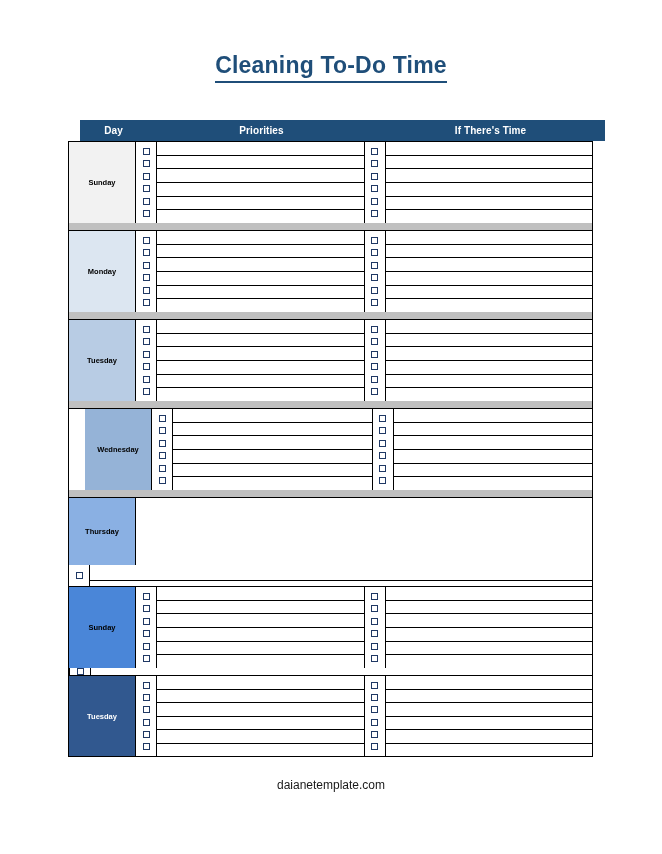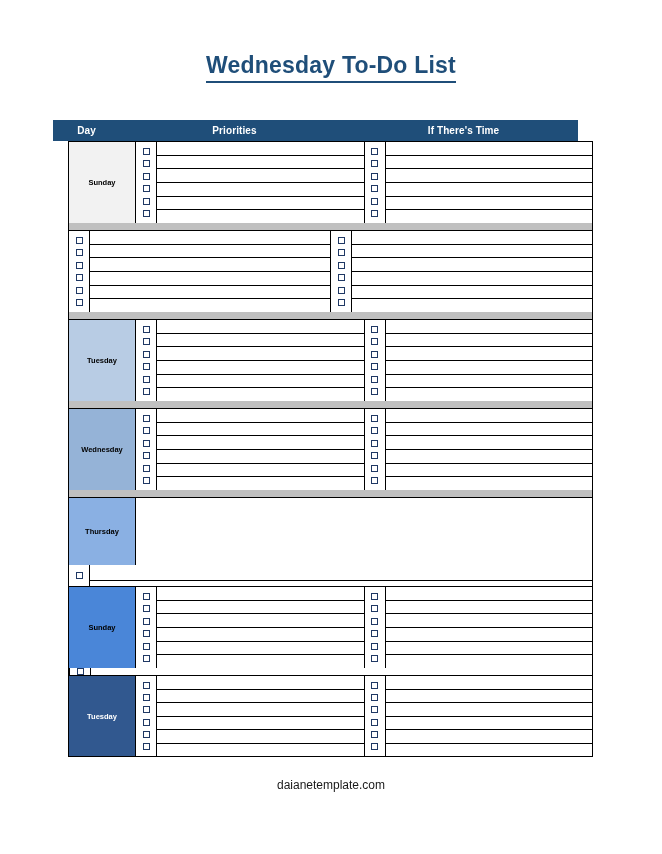--- a/index.html
+++ b/index.html
@@ -29,21 +29,21 @@
     color: #1f4e79;
     letter-spacing: 0.2px;
     padding-bottom: 2px;
     border-bottom: 2px solid #1f4e79;
     font-family: "Liberation Sans", sans-serif;
   }
 
   
   #todo-table {
     position: absolute;
-    left: 53px;
+    left: 80px;
     top: 120px;
     width: 525px;
     border-collapse: collapse;
     table-layout: fixed;
   }
 
   
   #table-head tr { height: 21px; }
   #table-head th {
     background: #1f4e79;
@@ -143,21 +143,21 @@
     font-size: 12px;
     color: #1a1a1a;
   }
 </style>
 </head>
 <body>
 
 <div id="page">
 
   <div id="title-wrap">
-    <span id="page-title">Wednesday To-Do List</span>
+    <span id="page-title">Cleaning To-Do Time</span>
   </div>
 
   <table id="todo-table">
     <thead id="table-head">
       <tr>
         <th class="col-day">Day</th>
         <th class="col-pri">Priorities</th>
         <th class="col-time">If There's Time</th>
       </tr>
     </thead>
@@ -222,20 +222,21 @@
             <div class="wline"></div>
             <div class="wline"></div>
             <div class="wline"></div>
             <div class="wline"></div>
             <div class="wline last"></div>
           </div>
         </div>
       </div>
       <div class="separator" style="background: rgb(192, 192, 192);"></div>
       <div class="day-block" style="height: 82px;">
+        <div class="day-cell" style="background: rgb(220, 230, 241); color: rgb(0, 0, 0);">Monday</div>
         <div class="task-col">
           <div class="check-col">
             <div class="chk-wrap">
               <div class="chk" style="border-color: rgb(31, 56, 100);"></div>
             </div>
             <div class="chk-wrap">
               <div class="chk" style="border-color: rgb(31, 56, 100);"></div>
             </div>
             <div class="chk-wrap">
               <div class="chk" style="border-color: rgb(31, 56, 100);"></div>
@@ -348,21 +349,21 @@
             <div class="wline"></div>
             <div class="wline"></div>
             <div class="wline"></div>
             <div class="wline"></div>
             <div class="wline"></div>
             <div class="wline last"></div>
           </div>
         </div>
       </div>
       <div class="separator" style="background: rgb(192, 192, 192);"></div>
-      <div class="day-block" style="height: 82px;">
+      <div class="day-block" style="height: 82px; padding-left: 16px;">
         <div class="day-cell" style="background: rgb(149, 179, 215); color: rgb(0, 0, 0);">Wednesday</div>
         <div class="task-col">
           <div class="check-col">
             <div class="chk-wrap">
               <div class="chk" style="border-color: rgb(31, 56, 100);"></div>
             </div>
             <div class="chk-wrap">
               <div class="chk" style="border-color: rgb(31, 56, 100);"></div>
             </div>
             <div class="chk-wrap">

